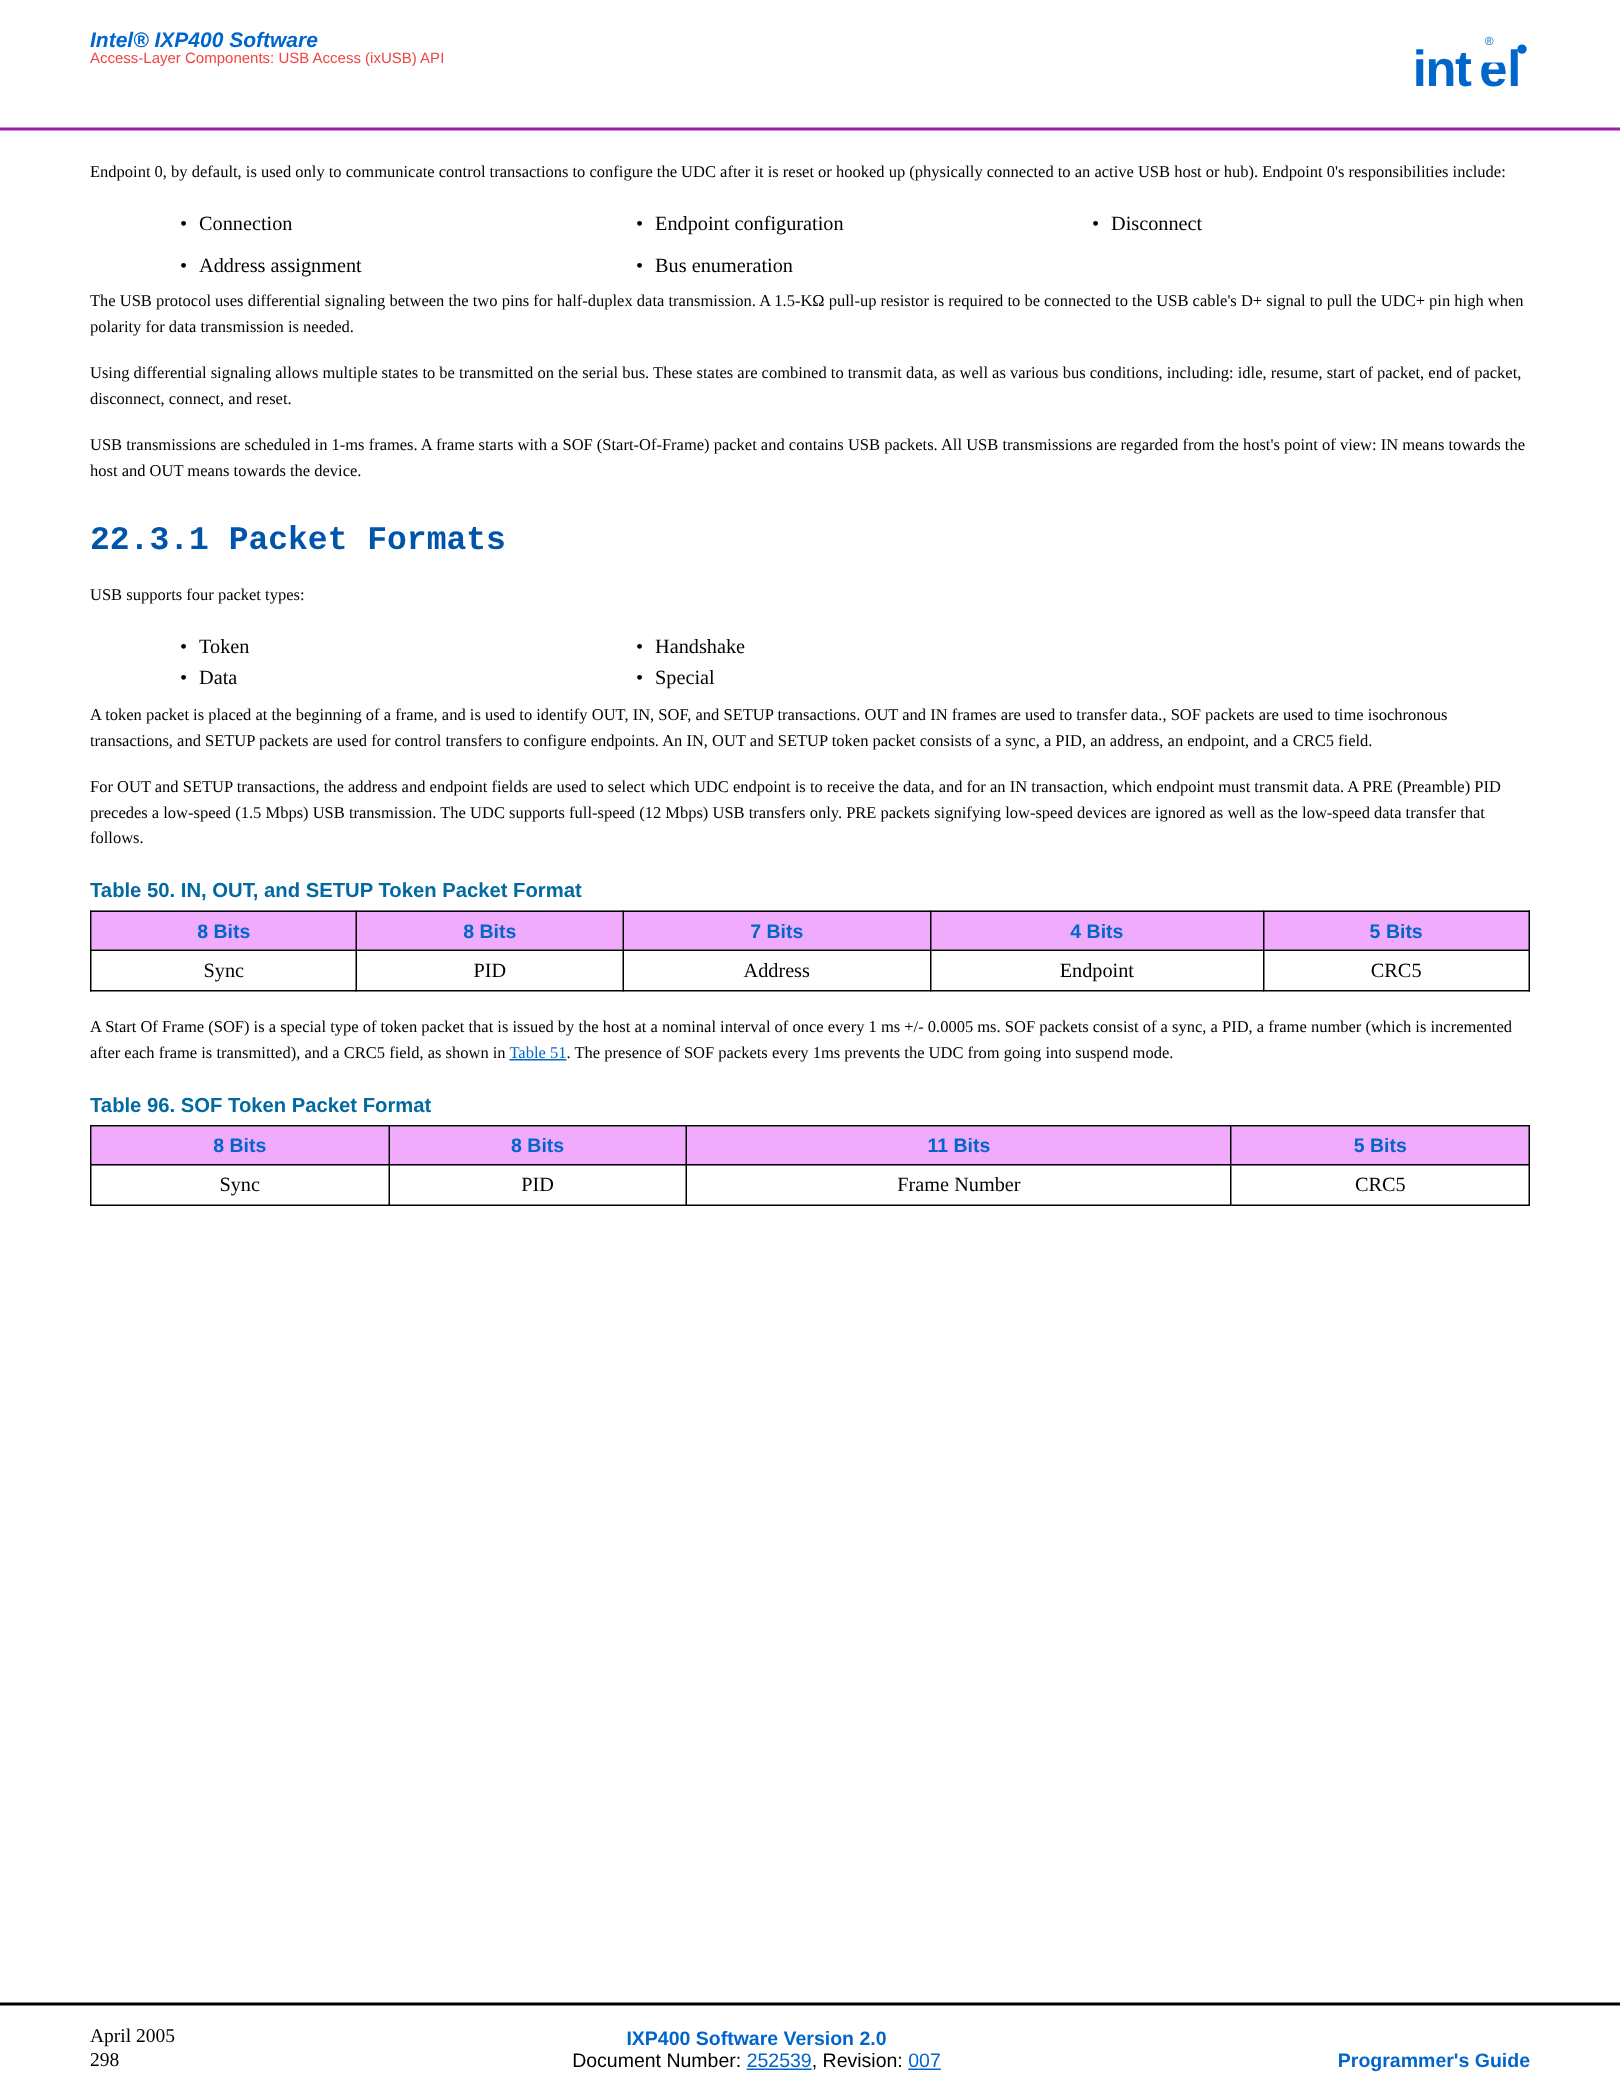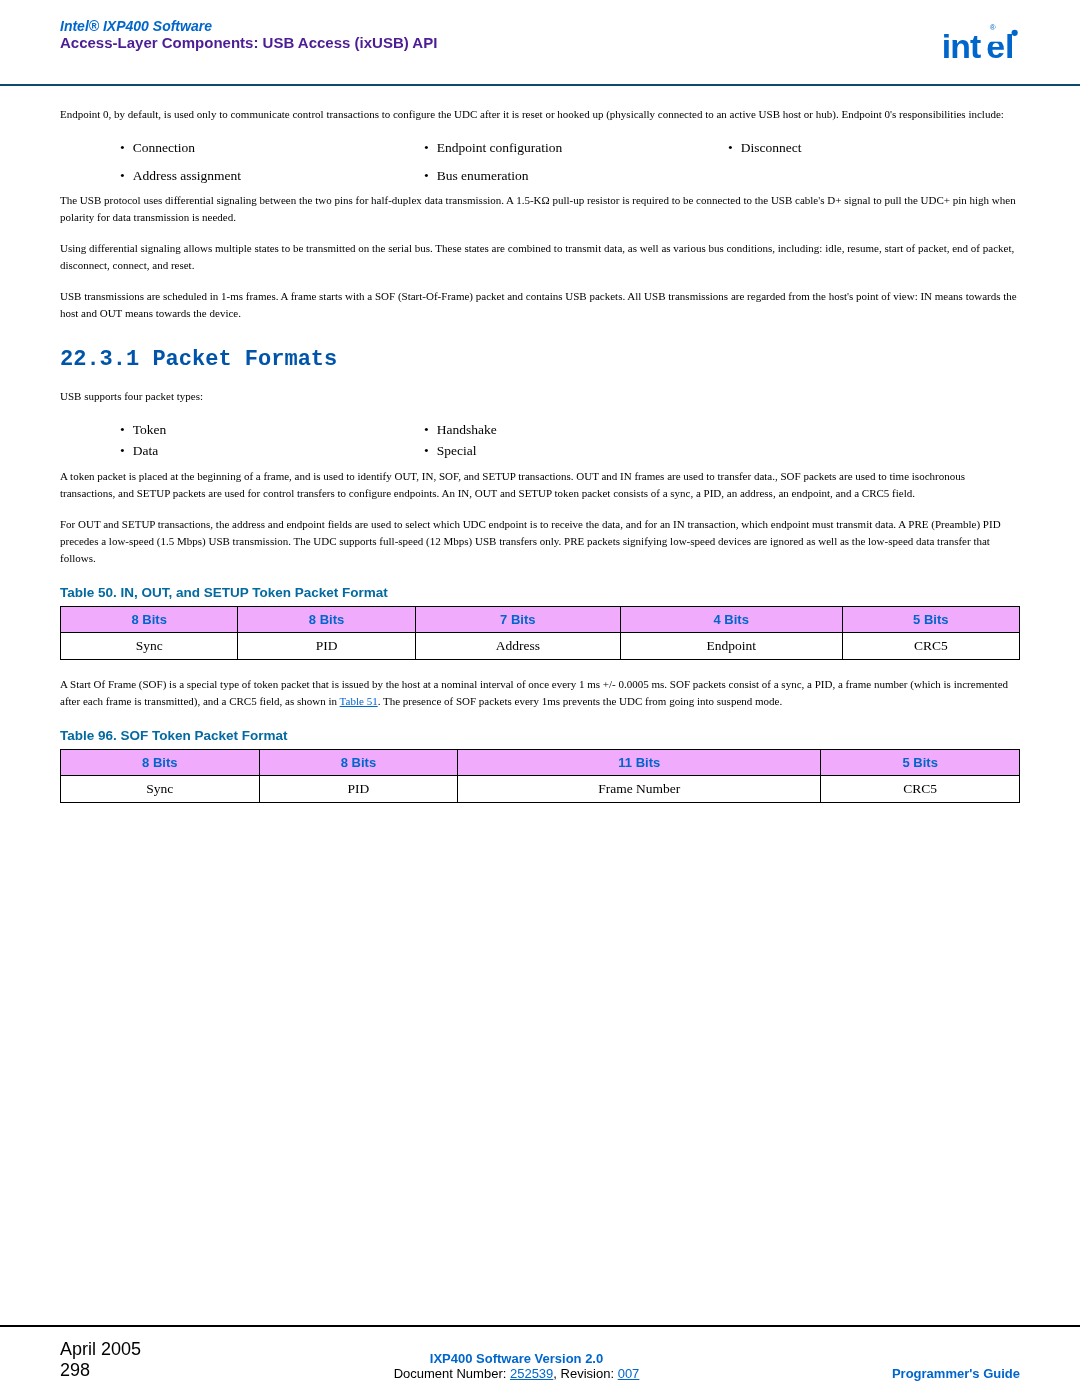--- a/index.html
+++ b/index.html
@@ -16,35 +16,35 @@
       min-height: 1397px;
       padding: 0;
       position: relative;
     }
     
     .header {
       display: flex;
       justify-content: space-between;
       align-items: flex-start;
       padding: 18px 60px 12px 60px;
-      border-bottom: 2px solid #0c4a6e;
+      border-bottom: 2px solid #a21caf;
     }
     .header-left {}
     .header-title-blue {
       color: #0066cc;
       font-style: italic;
       font-weight: bold;
       font-size: 14px;
       font-family: Arial, sans-serif;
     }
     .header-subtitle {
-      font-size: 15px;
-      font-family: Arial, sans-serif;
-      font-weight: bold;
-      color: #4c1d95;
+      font-size: 10px;
+      font-family: Arial, sans-serif;
+      font-weight: normal;
+      color: #ef4444;
     }
     .intel-logo-container {
       text-align: right;
     }
     .intel-logo-svg {
       width: 80px;
       height: 50px;
     }
     
     .content {
@@ -122,22 +122,22 @@
       right: 0;
       padding: 12px 60px 16px 60px;
       border-top: 2px solid #000;
     }
     .footer-inner {
       display: flex;
       justify-content: space-between;
       align-items: flex-end;
     }
     .footer-left {
-      font-size: 18px;
-      font-family: Liberation Sans, sans-serif;
+      font-size: 13px;
+      font-family: Liberation Serif, serif;
     }
     .footer-center {
       text-align: center;
       font-size: 13px;
       font-family: Arial, sans-serif;
     }
     .footer-center-top {
       color: #0066cc;
       font-weight: bold;
     }

